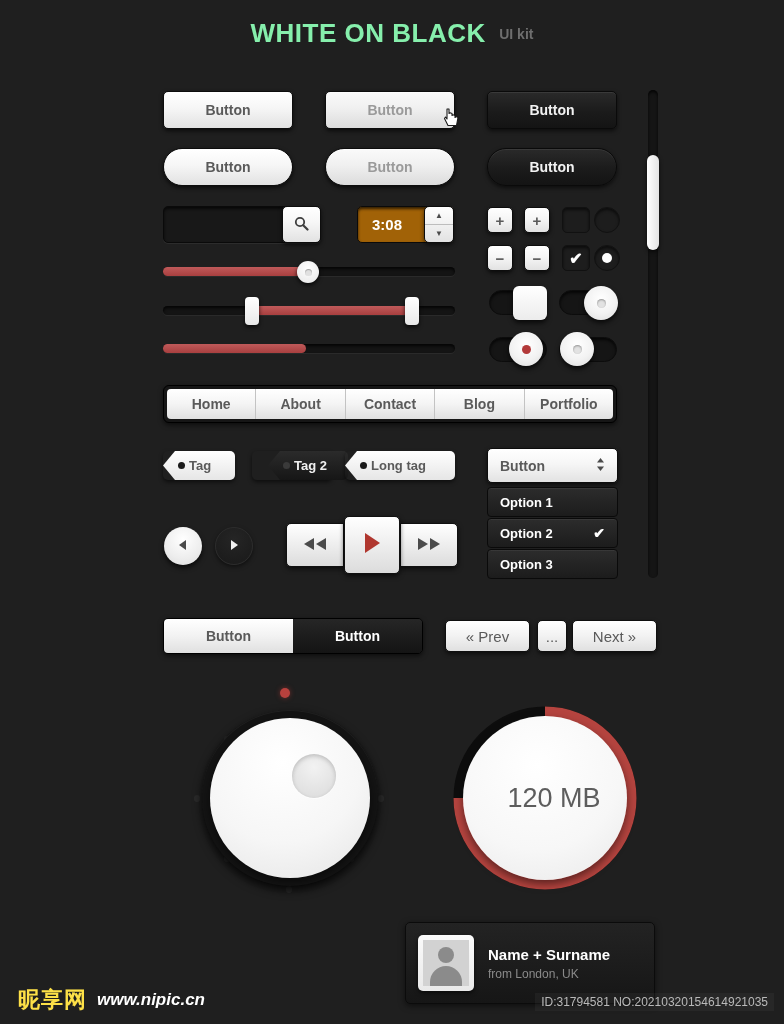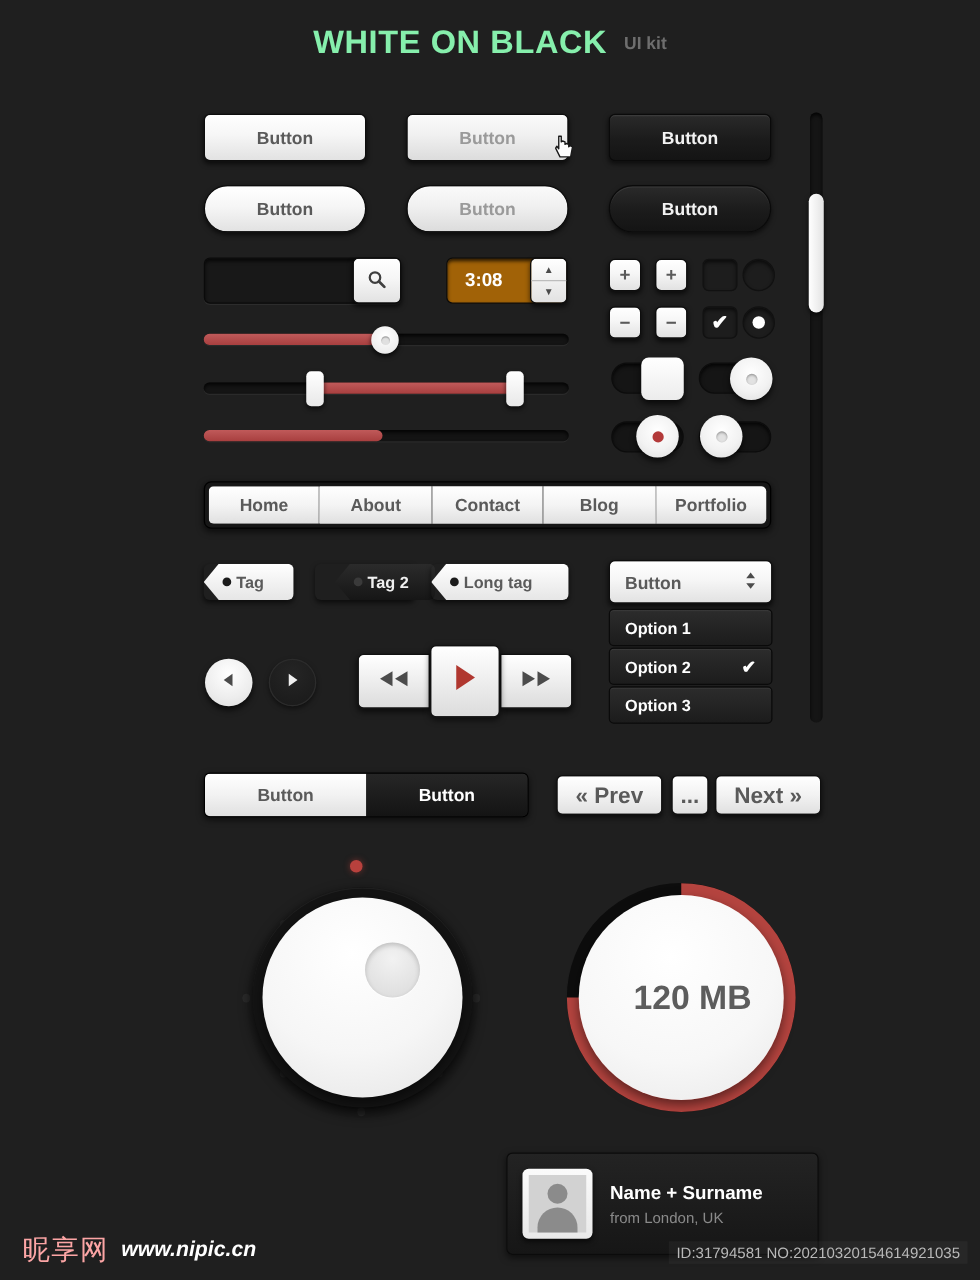--- a/index.html
+++ b/index.html
@@ -226,21 +226,21 @@
   }
   .seg .half { flex:1; display:flex; align-items:center; justify-content:center;
     font-size:14px; font-weight:bold; }
   .seg .half.light { background:linear-gradient(to bottom,#ffffff,#f2f2f2 50%,#e0e0e0); color:#5a5a5a; }
   .seg .half.dark  { background:linear-gradient(to bottom,#262626,#141414); color:#fff; }
   .page-btn {
     position:absolute; height:32px; border-radius:5px;
     background: linear-gradient(to bottom,#ffffff,#f2f2f2 50%,#e0e0e0);
     border:1px solid #0f0f0f; box-shadow:0 2px 4px rgba(0,0,0,.6);
     display:flex; align-items:center; justify-content:center;
-    color:#5a5a5a; font-size:18px; font-weight:bold;
+    color:#5a5a5a; font-size:15px; font-weight:normal;
   }
 
   
   .dial-wrap { position:absolute; left:196px; top:700px; width:186px; height:196px; }
   .dial-ring {
     position:absolute; left:6px; top:10px; width:176px; height:176px; border-radius:50%;
     background:#141414; box-shadow:0 4px 10px rgba(0,0,0,.8), 0 1px 0 rgba(255,255,255,.05) inset;
   }
   .dial-face {
     position:absolute; left:14px; top:18px; width:160px; height:160px; border-radius:50%;
@@ -260,21 +260,21 @@
     background:#2a2a2a; box-shadow:0 1px 0 rgba(255,255,255,.06); }
 
   
   .meter-wrap { position:absolute; left:452px; top:705px; width:186px; height:186px; }
   .meter-disc {
     position:absolute; left:11px; top:11px; width:164px; height:164px; border-radius:50%;
     background: radial-gradient(circle at 45% 30%,#ffffff 0%,#f7f7f7 58%,#e8e8e8 100%);
     box-shadow:0 4px 9px rgba(0,0,0,.5);
     display:flex; align-items:center; justify-content:center;
   }
-  .meter-label { font-size:27px; font-weight:bold; color:#5d5d5d;margin-left:18px; }
+  .meter-label { font-size:27px; font-weight:normal; color:#5d5d5d;margin-left:18px; }
 
   
   .tooltip {
     position:absolute; left:163px; top:946px; width:182px; height:35px;
     border-radius:5px; background:linear-gradient(to bottom,#1d1d1d,#111);
     border:1px solid #070707;
     display:flex; align-items:center; justify-content:center;
     color:#f2f2f2; font-size:13px;
     box-shadow:0 2px 6px rgba(0,0,0,.6);
   }
@@ -315,21 +315,21 @@
     box-shadow:0 2px 3px rgba(0,0,0,.8) inset;
   }
   .sb-thumb {
     position:absolute; left:647px; top:155px; width:12px; height:95px;
     border-radius:6px; background:linear-gradient(to right,#ffffff,#e3e3e3);
     box-shadow:0 2px 4px rgba(0,0,0,.7);
   }
 
   
   .wm { position:absolute; left:18px; top:985px; display:flex; align-items:center; }
-  .wm-logo { font-size:22px; font-weight:normal; color:#fca5a5; letter-spacing:1px;
+  .wm-logo { font-size:22px; font-weight:bold; color:#fde047; letter-spacing:1px;
     font-family:"DejaVu Sans", sans-serif; }
   .wm-url { margin-left:10px; font-size:17px; font-style:italic; font-weight:bold; color:#fff; }
   .idline {
     position:absolute; right:10px; top:993px; font-size:12px; color:#b9b9b9;
     background:rgba(255,255,255,.04); padding:2px 6px;
   }
 </style>
 </head>
 <body>
 

